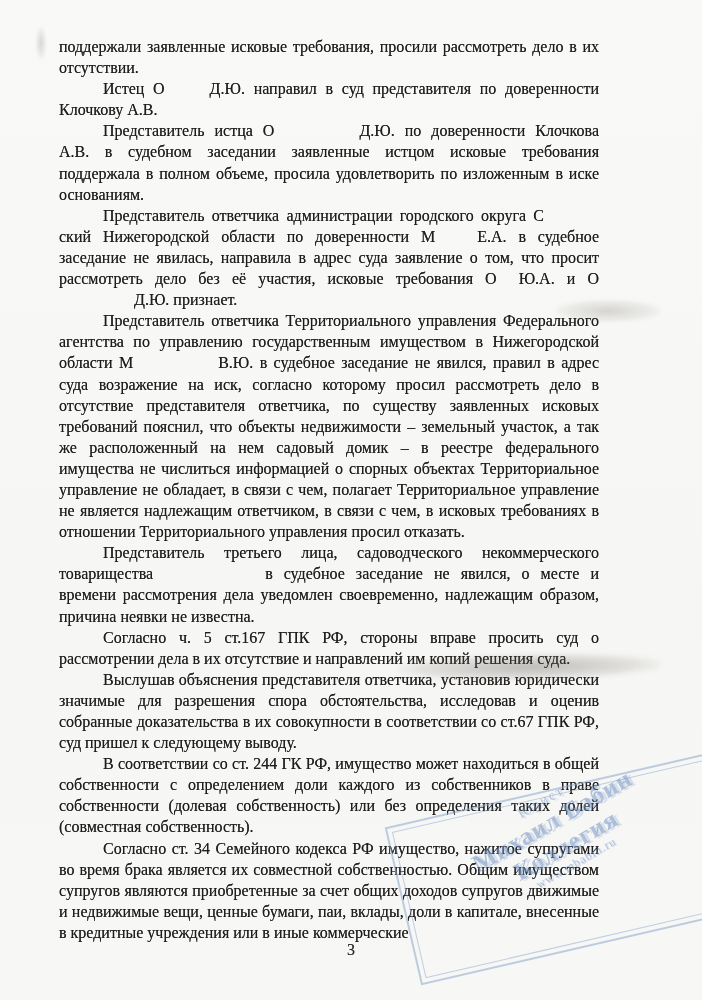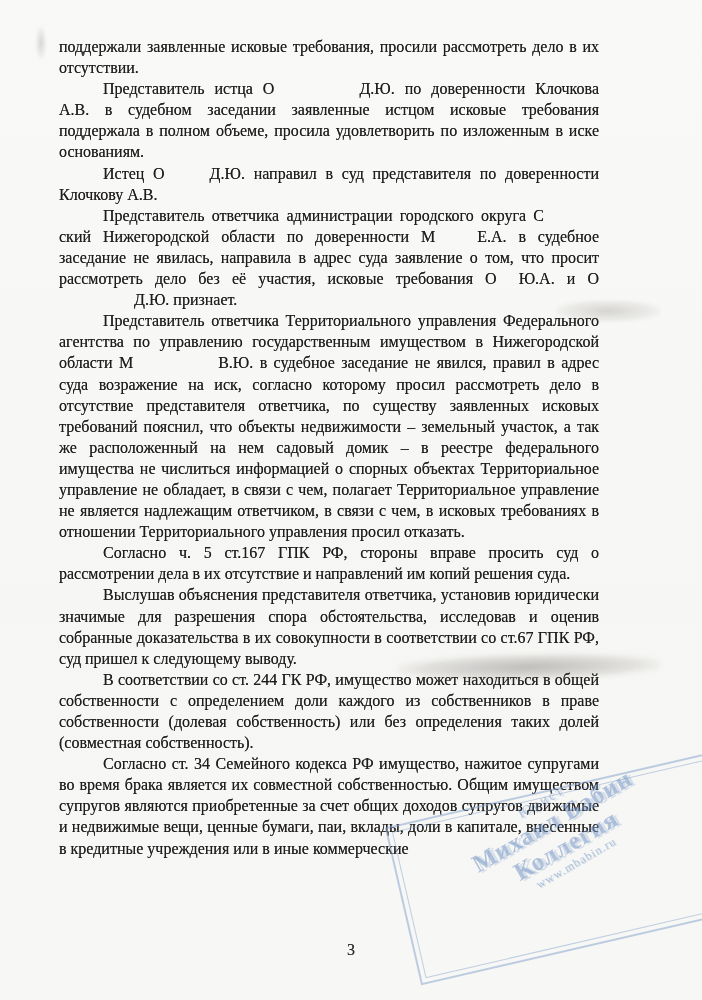--- a/index.html
+++ b/index.html
@@ -114,24 +114,25 @@
   }
 </style>
 </head>
 <body>
 
 <div class="page">
 
   <div class="text-body">
 
   <p class="para"><span>поддержали заявленные исковые требования, просили рассмотреть дело в их отсутствии.</span></p>
+      <p class="para indent"><span>Истец О</span><span class="gap" style="width: 45px;"></span><span>Д.Ю. направил в суд представителя  по доверенности Клочкову А.В.</span></p>
       <p class="para indent"><span>Представитель истца О</span><span class="gap" style="width: 85px;"></span><span>Д.Ю. по доверенности Клочкова А.В. в судебном заседании заявленные истцом исковые требования поддержала в полном объеме, просила удовлетворить по изложенным в иске основаниям.</span></p>
-      <p class="para indent"><span>Истец О</span><span class="gap" style="width: 45px;"></span><span>Д.Ю. направил в суд представителя  по доверенности Клочкову А.В.</span></p>
       <p class="para indent"><span>Представитель ответчика администрации городского округа С</span><span class="gap" style="width: 55px;"></span><span>ский Нижегородской области по доверенности М</span><span class="gap" style="width: 42px;"></span><span>Е.А. в судебное заседание не явилась, направила в адрес суда заявление о том, что просит рассмотреть дело без её участия, исковые требования О</span><span class="gap" style="width: 22px;"></span><span>Ю.А. и О</span><span class="gap" style="width: 75px;"></span><span>Д.Ю. признает.</span></p>
       <p class="para indent"><span>Представитель ответчика Территориального управления Федерального агентства по управлению государственным имуществом в Нижегородской области М</span><span class="gap" style="width: 85px;"></span><span>В.Ю. в судебное заседание не явился, правил в адрес суда возражение на иск, согласно которому просил рассмотреть дело в отсутствие представителя ответчика, по существу заявленных исковых требований пояснил, что объекты недвижимости – земельный участок, а так же расположенный на нем садовый домик – в реестре федерального имущества не числиться информацией о спорных объектах Территориальное управление не обладает, в связи с чем, полагает Территориальное управление не является надлежащим ответчиком, в связи с чем,  в исковых требованиях в отношении Территориального управления просил отказать.</span></p>
+      <p class="para indent"><span>Представитель третьего лица, садоводческого некоммерческого товарищества</span><span class="gap" style="width: 112px;"></span><span>в судебное заседание не явился, о месте и времени рассмотрения дела уведомлен своевременно, надлежащим образом, причина неявки не известна.</span></p>
       <p class="para indent"><span>Согласно ч. 5 ст.167 ГПК РФ, стороны вправе просить суд о рассмотрении дела  в их отсутствие и направлений им копий решения суда.</span></p>
       <p class="para indent"><span>Выслушав объяснения представителя ответчика, установив юридически значимые для разрешения спора обстоятельства, исследовав и оценив собранные доказательства в их совокупности в соответствии со ст.67 ГПК РФ, суд пришел к следующему выводу.</span></p>
       <p class="para indent"><span>В соответствии со ст. 244 ГК РФ, имущество может находиться в общей собственности с определением доли каждого из собственников в праве собственности (долевая собственность) или без определения таких долей (совместная собственность).</span></p>
       <p class="para indent"><span>Согласно ст. 34 Семейного кодекса РФ имущество, нажитое супругами во время брака является их совместной собственностью. Общим имуществом супругов  являются приобретенные за счет общих доходов супругов движимые и недвижимые вещи, ценные бумаги,  паи,  вклады, доли в капитале, внесенные в кредитные учреждения или в иные коммерческие</span></p>
     </div>
 
   <div class="smudge smudge-1"></div>
   <div class="smudge smudge-2"></div>
   <div class="smudge smudge-3"></div>
 

